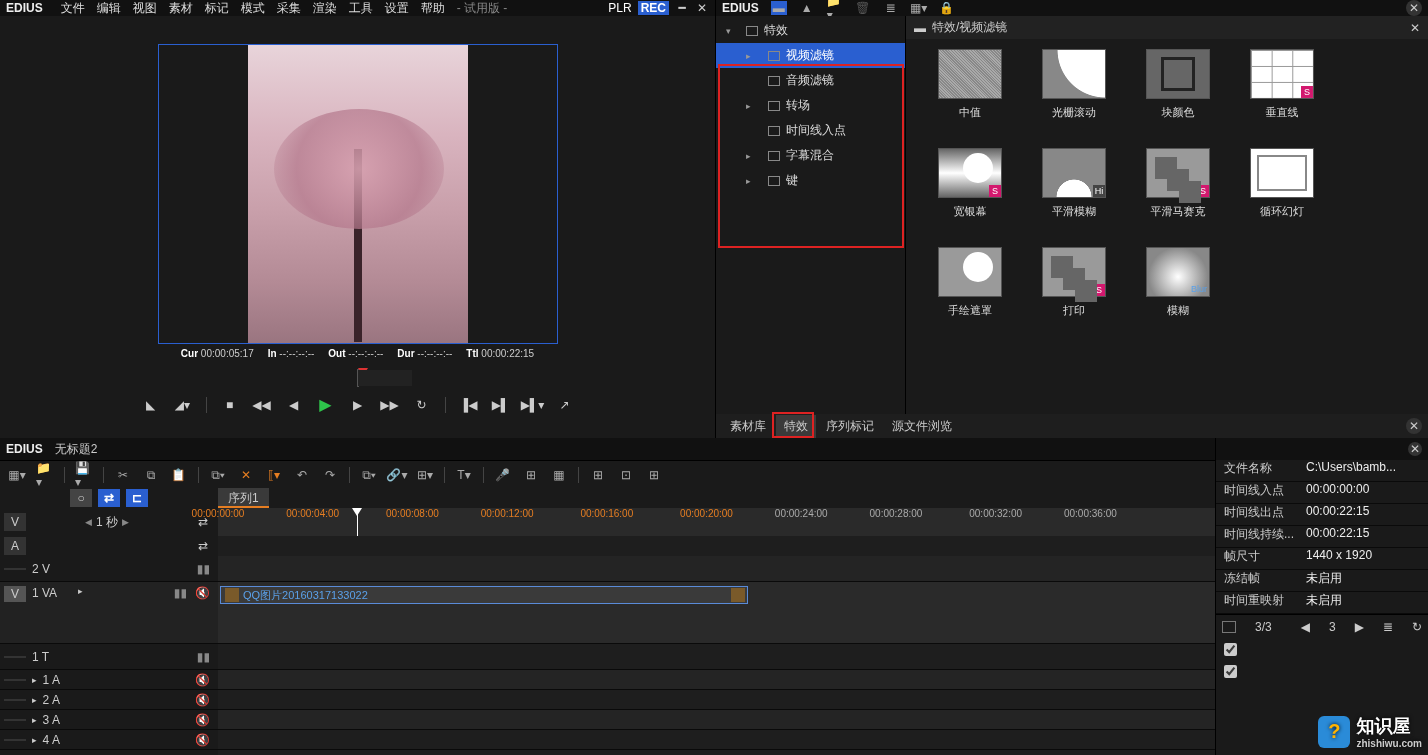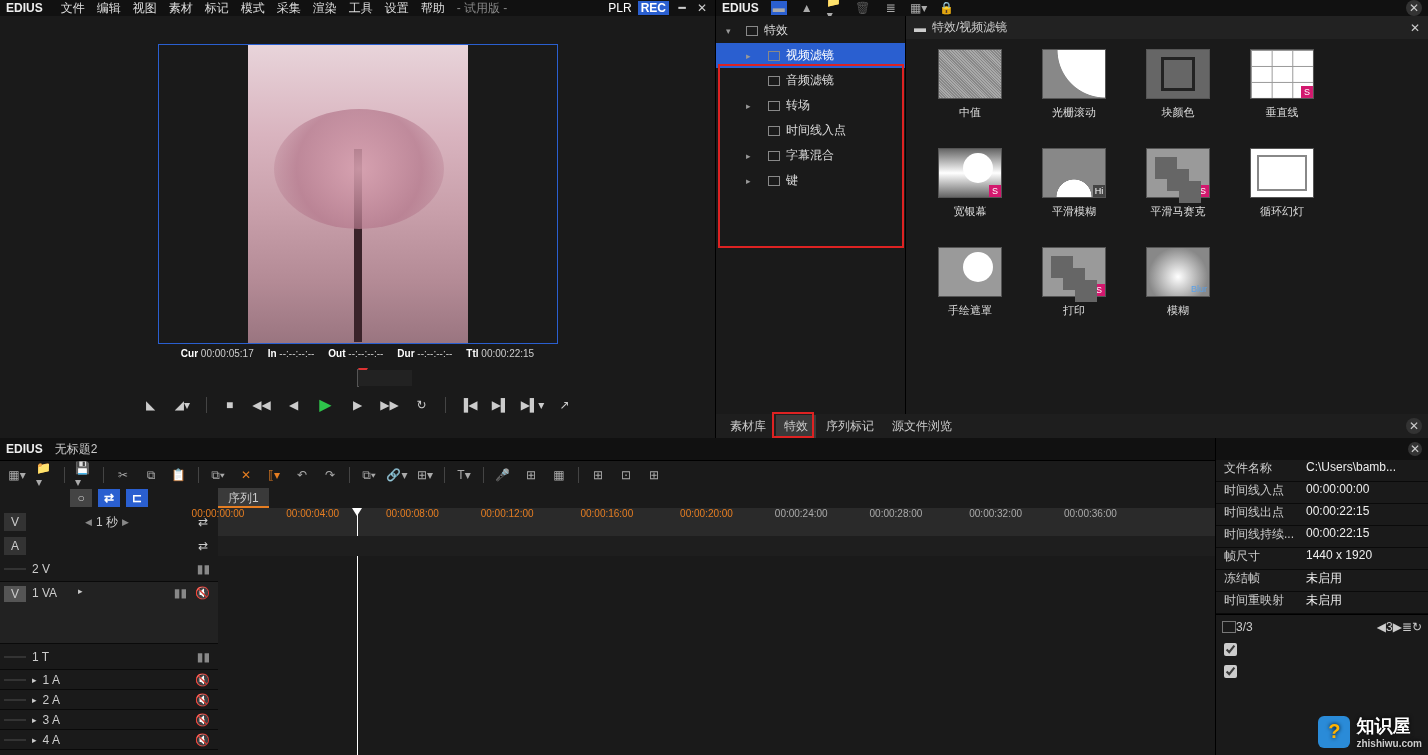--- a/index.html
+++ b/index.html
@@ -125,21 +125,21 @@
   .clip .ci { width: 14px; height: 14px; background: #7a5a2a; }
   .clip .cname { color: #5aa0e8; font-size: 11px; }
   .clip .ci2 { position: absolute; right: 2px; width: 14px; height: 14px; background: #7a5a2a; }
   
   
   .props-panel { flex: 1; background: #1a1a1a; border-left: 1px solid #000; display: flex; flex-direction: column; }
   .props-close { height: 22px; display: flex; align-items: center; justify-content: flex-end; padding-right: 6px; background: #111; }
   .prop-row { height: 22px; display: flex; align-items: flex-start; border-bottom: 1px solid #0a0a0a; }
   .prop-label { width: 86px; padding-left: 8px; color: #ccc; }
   .prop-value { flex: 1; color: #eee; padding-left: 4px; white-space: nowrap; overflow: hidden; text-overflow: ellipsis; }
-  .prop-footer { height: 24px; display: flex; align-items: center; gap: 0; padding: 0 6px; border-top: 1px solid #000; }
+  .prop-footer { height: 24px; display: flex; align-items: center; gap: 19px; padding: 0 6px; border-top: 1px solid #000; }
   .prop-footer .page-ico { width:14px; height:12px; border:1px solid #777; }
   .check-row { height: 22px; display:flex; align-items:center; gap:6px; padding:0 8px; }
   .check-row input { accent-color: #ccc; }
   
   
   .watermark { position: absolute; bottom: 6px; right: 6px; display: flex; align-items: center; gap: 6px; color: #fff; font-size: 18px; font-weight: bold; text-shadow: 0 0 4px #000; }
   .wm-bubble { width: 32px; height: 32px; background: #2a8bd8; border-radius: 6px; display: flex; align-items: center; justify-content: center; color: #ffb300; font-size: 20px; font-weight: bold; }
   .wm-sub { font-size: 10px; color: #ccc; display:block; }
 </style>
 </head>
@@ -457,20 +457,35 @@
           </div>
         <div class="track-head" style="height:20px">
             <span class="tag"></span>
             <span class="tri">▸</span>
             <span class="label">4 A</span>
             <span class="icons">
               <span>🔇</span>
             </span>
           </div>
       </div>
+      <div class="track-lanes">
+        <div class="lane"></div>
+        <div class="lane va">
+          <div class="clip">
+            <span class="ci"></span>
+            <span class="cname">QQ图片20160317133022</span>
+            <span class="ci2"></span>
+          </div>
+        </div>
+        <div class="lane alt"></div>
+        <div class="lane" style="height:20px"></div>
+        <div class="lane alt" style="height:20px"></div>
+        <div class="lane" style="height:20px"></div>
+        <div class="lane alt" style="height:20px"></div>
+      </div>
     </div>
   </div>
 
   <div class="props-panel">
     <div class="props-close">
         <span class="win-icon" style="background:#333">✕</span>
       </div>
     <div id="prop-rows">
         <div class="prop-row">
           <span class="prop-label">文件名称</span>

